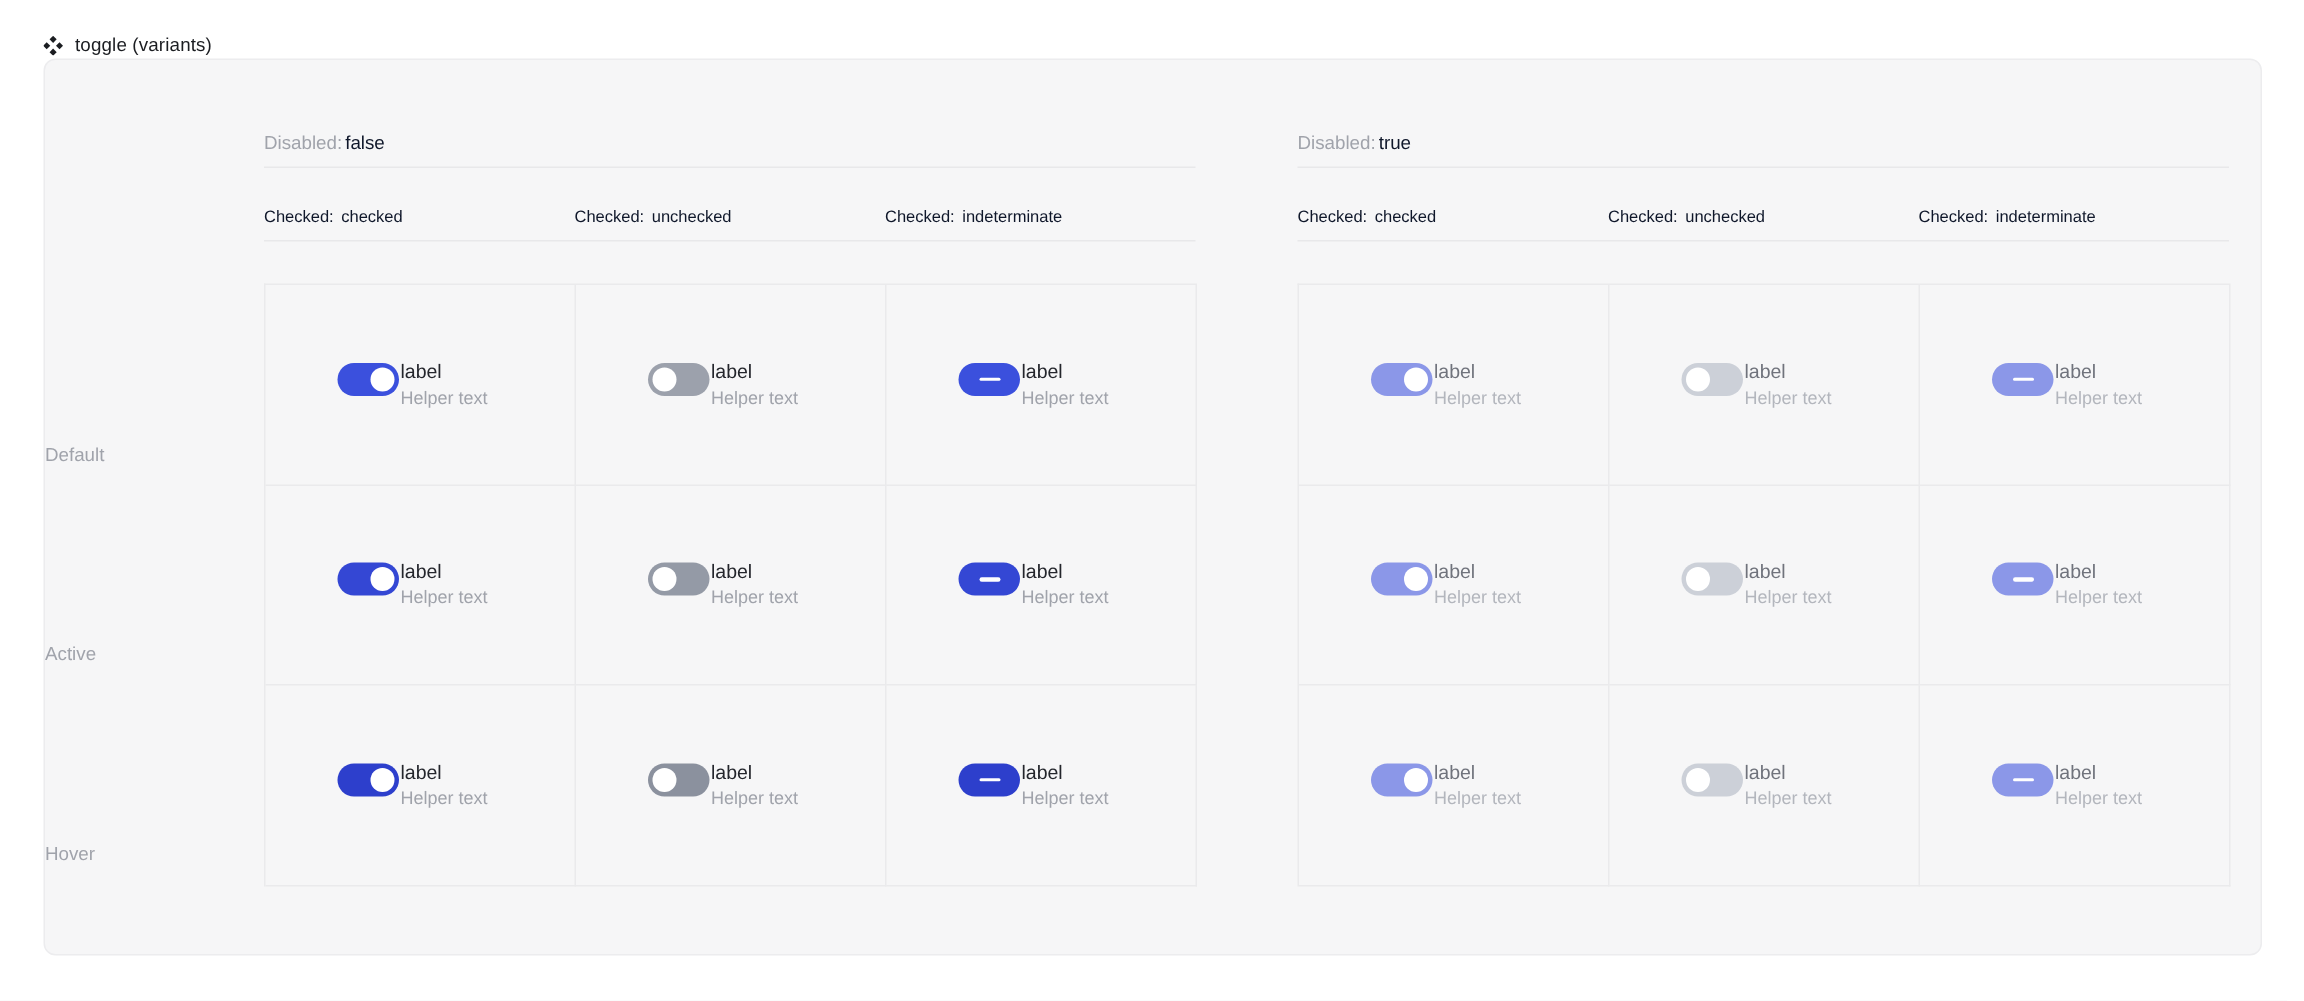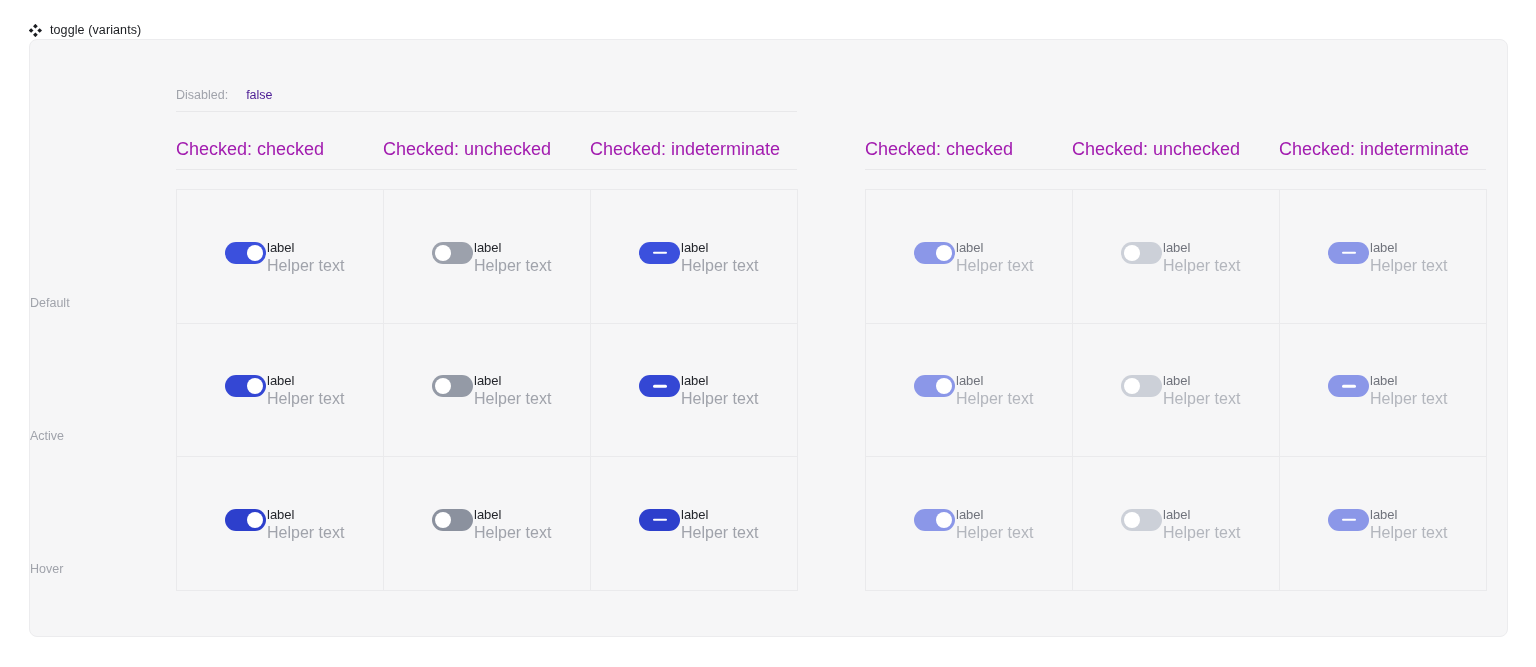--- a/index.html
+++ b/index.html
@@ -79,35 +79,35 @@
     position: absolute;
     left: 29px;
     top: 48px;
     right: 5px;
     padding-bottom: 9px;
     border-bottom: 1px solid #e8e8ea;
     font-size: 12.5px;
     color: #a0a3ab;
     white-space: nowrap;
   }
-  .group-header .gh-val { margin-left: 18px; color: #4c1d95; }
+  .group-header .gh-val { margin-left: 2px; color: #0f172a; }
 
   .col-headers {
     position: absolute;
     left: 29px;
     top: 99px;
     right: 5px;
     padding-bottom: 9px;
     border-bottom: 1px solid #e8e8ea;
     display: flex;
   }
   .col-header {
     width: 207px;
-    font-size: 18px;
-    color: #a21caf;
+    font-size: 11px;
+    color: #0f172a;
     white-space: nowrap;
   }
   .col-header .ch-val { margin-left: 5px; }
 
   .cells {
     position: absolute;
     left: 29px;
     top: 149px;
     display: flex;
     flex-direction: column;
@@ -159,21 +159,21 @@
   }
 
   .texts { display: flex; flex-direction: column; gap: 2px; padding-top: 0px; }
   .lbl {
     font-size: 13px;
     line-height: 16px;
     color: #24262c;
     white-space: nowrap;
   }
   .help {
-    font-size: 16px;
+    font-size: 12px;
     line-height: 15px;
     color: #a0a3ab;
     white-space: nowrap;
   }
   .toggle-wrap.disabled .lbl  { color: #70737c; }
   .toggle-wrap.disabled .help { color: #b3b6bd; }
 </style>
 </head>
 <body>
 
@@ -322,20 +322,23 @@
               </span>
             </div>
           </div>
         </div>
 
       </div>
     </div>
 
     <div class="group group-2">
 
+      <div class="group-header">
+        <span>Disabled:</span><span class="gh-val">true</span>
+      </div>
 
       <div class="col-headers">
         <div class="col-header">
           <span>Checked:</span><span class="ch-val">checked</span>
         </div>
         <div class="col-header">
           <span>Checked:</span><span class="ch-val">unchecked</span>
         </div>
         <div class="col-header">
           <span>Checked:</span><span class="ch-val">indeterminate</span>

